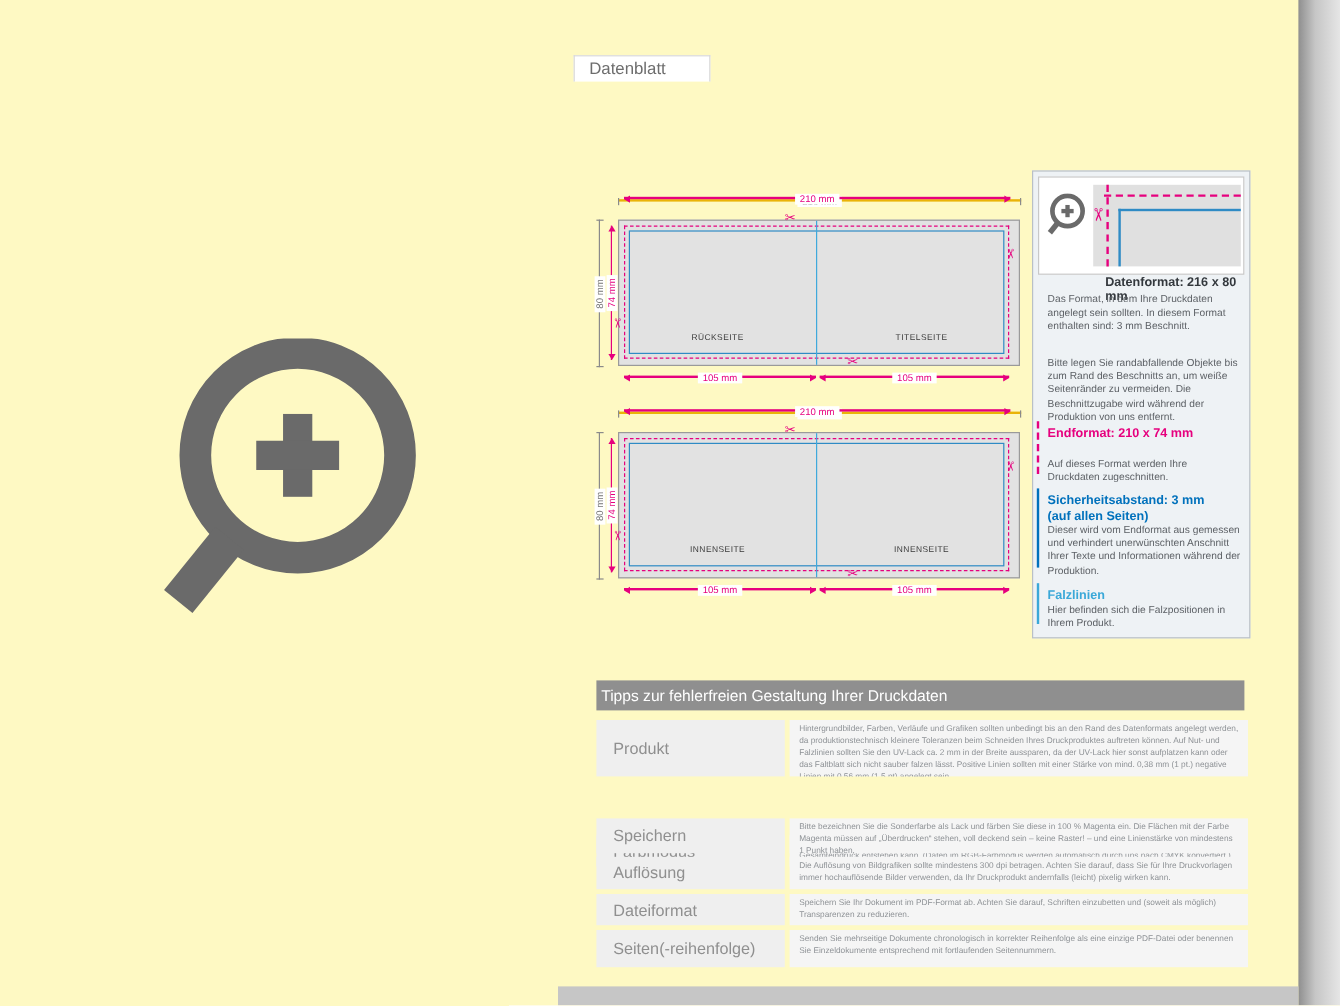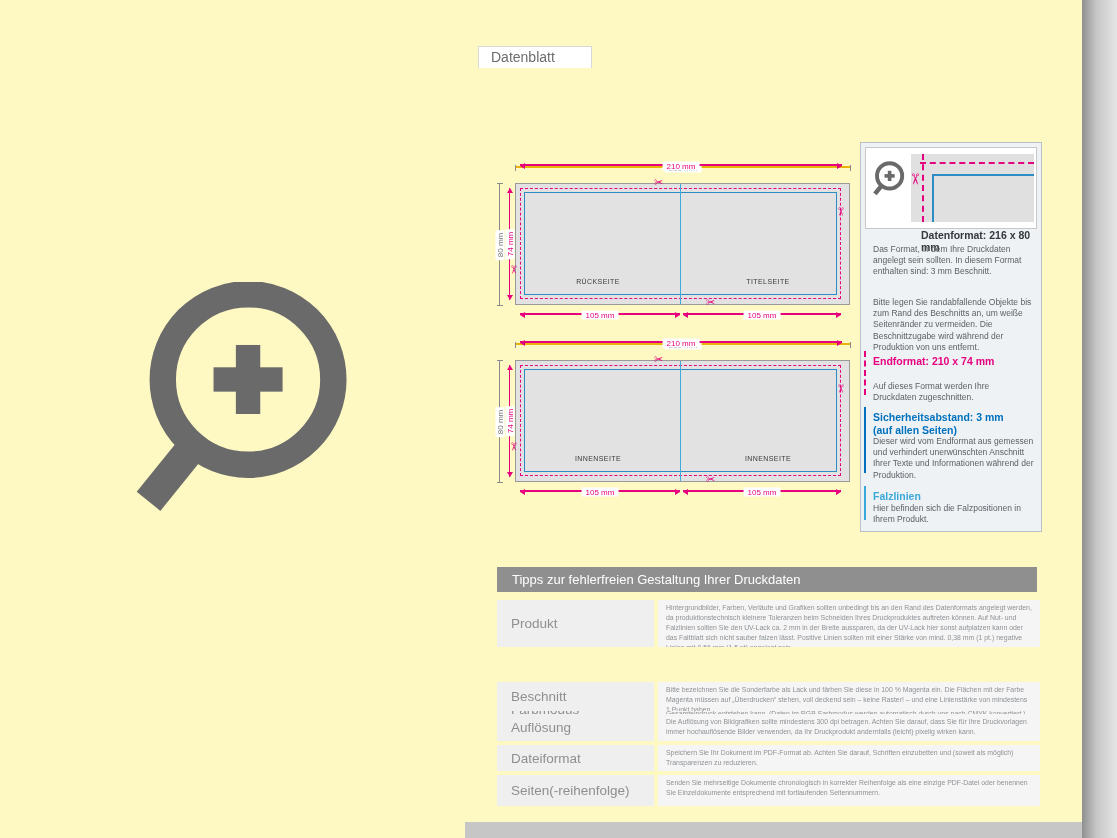--- a/index.html
+++ b/index.html
@@ -98,21 +98,21 @@
   .p-sa-body  { top:293px; }
   .p-fl-title { top:347px; color:#3aa8d8; font-size:10.5px; }
   .p-fl-body  { top:360px; }
   .key-line { position:absolute; left:3px; width:2px; }
   .key-ef { top:208px; height:44px; border-left:2px dashed #e6007e; }
   .key-sa { top:264px; height:66px; background:#0071bc; }
   .key-fl { top:343px; height:34px; background:#3aa8d8; }
 
   
   .tips-header { position:absolute; left:497px; top:567px; width:540px; height:25px;
-    background:#8f8f8f; color:#fff; font-size:13px; line-height:25px; padding-left:15px; }
+    background:#8f8f8f; color:#fff; font-size:13px; line-height:25px; padding-left:4px; }
   .cell { position:absolute; overflow:hidden; }
   .cell.lab { left:497px; width:157px; background:#efefef; color:#8f8f8f; font-size:13.5px;
     display:flex; align-items:center; padding-left:14px; }
   .cell.txt { left:658px; width:382px; background:#f5f5f5; color:#8e9296; font-size:6.9px;
     line-height:1.45; padding:3px 8px; }
   .r1 { top:600px; height:47px; } .r2 { top:653px; height:26px;margin-top:43px; }
   .r3 { top:682px; height:29px; } .r4 { top:714px; height:27px; }
   .r5 { top:745px; height:26px; } .r6 { top:775px; height:31px; }
 </style>
 </head>
@@ -222,21 +222,21 @@
     <div class="hd p-fl-title">Falzlinien</div>
     <div class="txt p-fl-body">Hier befinden sich die Falzpositionen in Ihrem Produkt.</div>
   </aside>
 
   <div class="tips-header">Tipps zur fehlerfreien Gestaltung Ihrer Druckdaten</div>
 
   <div class="cell lab r1">Produkt</div>
   <div class="cell txt r1">Hintergrundbilder, Farben, Verläufe und Grafiken sollten unbedingt bis an den Rand des Datenformats angelegt werden, da produktionstechnisch kleinere Toleranzen beim Schneiden Ihres Druckproduktes auftreten können. Auf Nut- und Falzlinien sollten Sie den UV-Lack ca. 2 mm in der Breite aussparen, da der UV-Lack hier sonst aufplatzen kann oder das Faltblatt sich nicht sauber falzen lässt. Positive Linien sollten mit einer Stärke von mind. 0,38 mm (1 pt.) negative Linien mit 0,56 mm (1,5 pt) angelegt sein.</div>
   <div class="cell lab r2">Farbmodus</div>
   <div class="cell txt r2">Der Farbmodus Ihrer Druckdaten muss CMYK sein, da sonst nach dem Druckvorgang ein (leicht) veränderter, optischer Gesamteindruck entstehen kann. (Daten im RGB-Farbmodus werden automatisch durch uns nach CMYK konvertiert.)</div>
-  <div class="cell lab r3">Beschnitt</div>
+  <div class="cell lab r3">Speichern</div>
   <div class="cell txt r3">Bitte bezeichnen Sie die Sonderfarbe als Lack und färben Sie diese in 100 % Magenta ein. Die Flächen mit der Farbe Magenta müssen auf „Überdrucken“ stehen, voll deckend sein – keine Raster! – und eine Linienstärke von mindestens 1 Punkt haben.</div>
   <div class="cell lab r4">Auflösung</div>
   <div class="cell txt r4">Die Auflösung von Bildgrafiken sollte mindestens 300 dpi betragen. Achten Sie darauf, dass Sie für Ihre Druckvorlagen immer hochauflösende Bilder verwenden, da Ihr Druckprodukt andernfalls (leicht) pixelig wirken kann.</div>
   <div class="cell lab r5">Dateiformat</div>
   <div class="cell txt r5">Speichern Sie Ihr Dokument im PDF-Format ab. Achten Sie darauf, Schriften einzubetten und (soweit als möglich) Transparenzen zu reduzieren.</div>
   <div class="cell lab r6">Seiten(-reihenfolge)</div>
   <div class="cell txt r6">Senden Sie mehrseitige Dokumente chronologisch in korrekter Reihenfolge als eine einzige PDF-Datei oder benennen Sie Einzeldokumente entsprechend mit fortlaufenden Seitennummern.</div>
 
   <div class="right-strip"></div>
   <div class="bottom-strip"></div>

